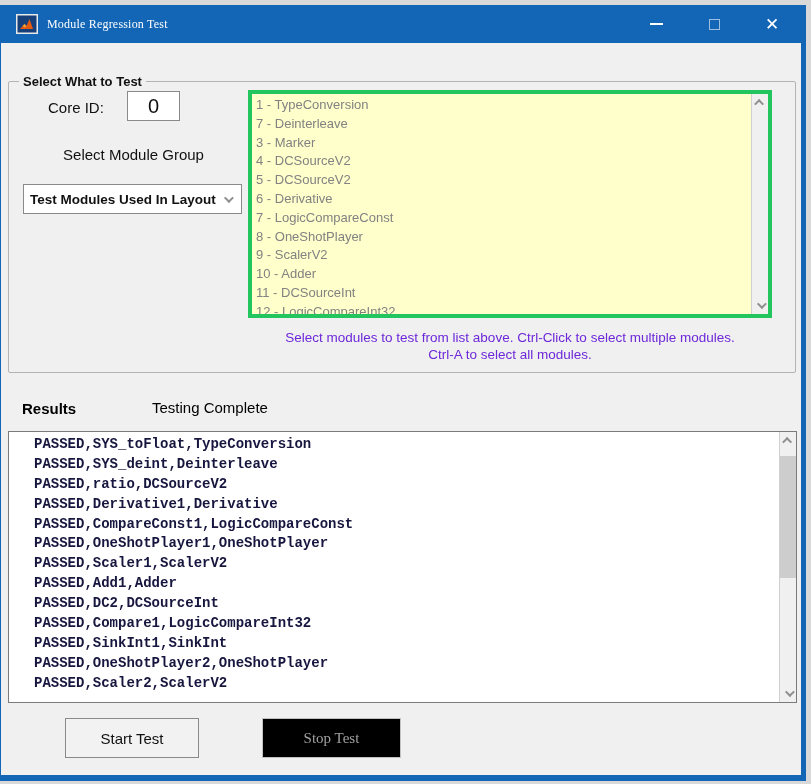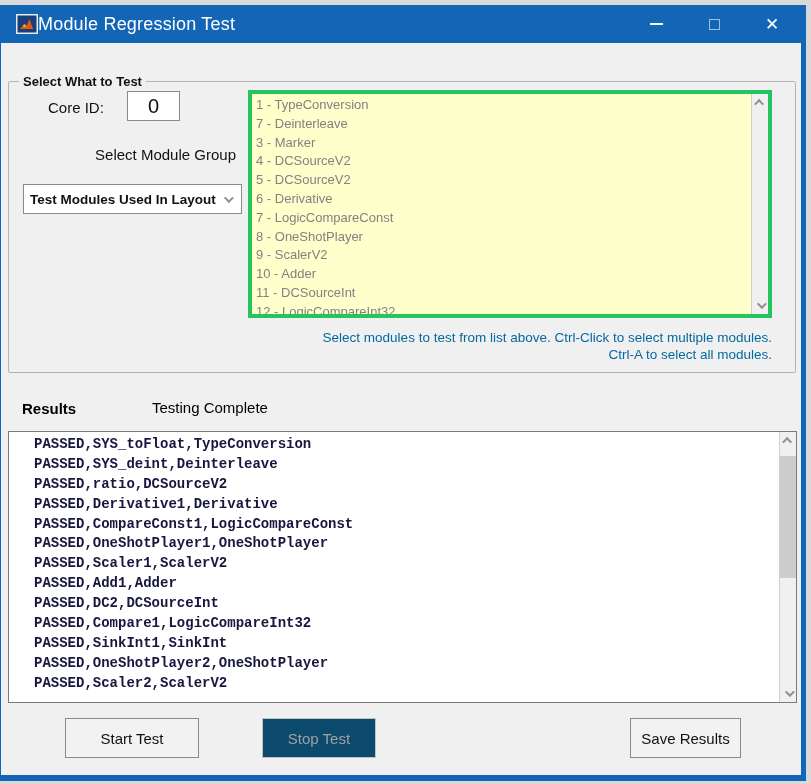--- a/index.html
+++ b/index.html
@@ -9,21 +9,21 @@
   .window {
     position:absolute; left:0; top:5px; width:806px; height:776px;
     border-left:1px solid #1266b5; border-right:5px solid #1266b5; border-bottom:6px solid #1266b5;
     background:#f0f0f0;
   }
   .titlebar {
     position:absolute; left:0; top:0; right:0; height:38px; background:#1266b5;
     display:flex; align-items:center; color:#fff;
   }
   .app-icon { width:22px; height:20px; margin-left:15px; flex:none; }
-  .titletext { font-size:18px; letter-spacing:0.2px; }
+  .titletext { margin-left:9px; font-size:12px; letter-spacing:0.2px;font-family:Liberation Serif, serif; }
   .win-controls { margin-left:auto; display:flex; height:100%; }
   .win-btn { width:58px; height:100%; display:flex; align-items:center; justify-content:center;
              color:#fff; font-size:15px; cursor:default; }
   .win-btn.min span { display:block; width:13px; height:0; border-top:2px solid #fff; }
   .win-btn.max span { display:block; width:11px; height:11px; border:1.5px solid #9dbede; }
   .win-btn.close { font-size:17px; }
 
   .content { position:absolute; left:0; top:38px; width:800px; height:732px; background:#f0f0f0; }
 
   .groupbox {
@@ -31,21 +31,21 @@
     border:1px solid #b4b4b4; border-radius:2px;
   }
   .groupbox legend { margin-left:10px; padding:0 4px; font-size:13px; font-weight:700; color:#111; }
 
   .coreid-label { position:absolute; left:47px; top:56px; font-size:15px; color:#111; }
   .coreid-input {
     position:absolute; left:126px; top:48px; width:53px; height:30px;
     border:1px solid #8a8a8a; background:#fff; font-family:"Liberation Sans",sans-serif;
     font-size:20px; text-align:center; color:#111;
   }
-  .smg-label { position:absolute; left:30px; top:103px; width:205px; text-align:right; font-size:15px; color:#111; }
+  .smg-label { position:absolute; left:30px; top:103px; width:205px; text-align:center; font-size:15px; color:#111; }
   .dropdown {
     position:absolute; left:22px; top:141px; width:219px; height:30px;
     background:#fff; border:1px solid #8a8a8a; display:flex; align-items:center;
     font-size:13.5px; font-weight:600; color:#111; padding-left:6px; cursor:default;
   }
   .dropdown .dd-arrow { margin-left:auto; margin-right:10px; }
 
   .chev { display:block; width:7px; height:7px; border-left:2px solid #8f8f8f; border-top:2px solid #8f8f8f; }
   .chev.up   { transform:rotate(45deg)  translateY(2px); }
   .chev.down { transform:rotate(225deg) translateY(2px); }
@@ -56,41 +56,41 @@
   }
   .module-list .items { position:absolute; left:0; top:2px; right:18px; }
   .module-list .item { height:18.8px; line-height:18.8px; padding-left:4px; font-size:13px; color:#828282; white-space:nowrap; }
 
   .vscroll { position:absolute; right:0; top:0; bottom:0; width:17px; background:#f0f0f0; border-left:1px solid #d0d0d0; }
   .vscroll .arrow { position:absolute; left:0; width:16px; height:17px; display:flex; align-items:center; justify-content:center; background:#f0f0f0; }
   .vscroll .arrow.top { top:0; }
   .vscroll .arrow.bottom { bottom:0; }
   .vscroll .thumb { position:absolute; left:0; width:16px; background:#cdcdcd; }
 
-  .instructions { position:absolute; left:247px; top:286px; width:524px; text-align:right;
-                  font-size:13.5px; color:#0369a1; line-height:17px; }
+  .instructions { position:absolute; left:247px; top:286px; width:524px; text-align:center;
+                  font-size:13.5px; color:#6d28d9; line-height:17px; }
 
   .results-label { position:absolute; left:21px; top:357px; font-size:15px; font-weight:700; color:#000; }
   .results-status { position:absolute; left:151px; top:356px; font-size:15px; color:#000000; }
 
   .results-list {
     position:absolute; left:7px; top:388px; width:789px; height:272px;
     background:#fff; border:1px solid #7b7b7b; overflow:hidden;
   }
   .results-list .items { position:absolute; left:0; top:3px; right:18px; overflow:hidden; bottom:0; }
   .results-list .item { height:19.9px; line-height:19.9px; padding-left:25px;
                         font-family:"Liberation Mono", monospace; font-weight:700;
                         font-size:14px; color:#16163f; white-space:nowrap; }
 
   .btn {
     position:absolute; top:675px; height:40px; background:#f2f2f2; border:1px solid #8a8a8a;
     font-family:"Liberation Sans",sans-serif; font-size:15px; color:#111; cursor:default;
   }
   .btn.start { left:64px; width:134px; }
-  .btn.stop  { left:261px; width:114px; background:#0c4a6e; border-color:#c2c2c2; color:#a0a0a0; }
+  .btn.stop  { left:261px; width:139px; background:#000000; border-color:#c2c2c2; color:#a0a0a0;font-family:Liberation Serif, serif; }
   .btn.save  { left:629px; width:111px; }
 </style>
 </head>
 <body>
 
 <div class="desktop">
   <div class="window">
 
     <div class="titlebar">
       <svg class="app-icon" viewBox="0 0 22 20">
@@ -188,17 +188,16 @@
             </div>
           <div class="thumb" style="top:24px; height:122px;"></div>
           <div class="arrow bottom">
               <i class="chev down"></i>
             </div>
         </div>
       </div>
 
       <button class="btn start">Start Test</button>
       <button class="btn stop" disabled="">Stop Test</button>
-      <button class="btn save">Save Results</button>
 
     </div>
   </div>
 </div>
 
 </body></html>

